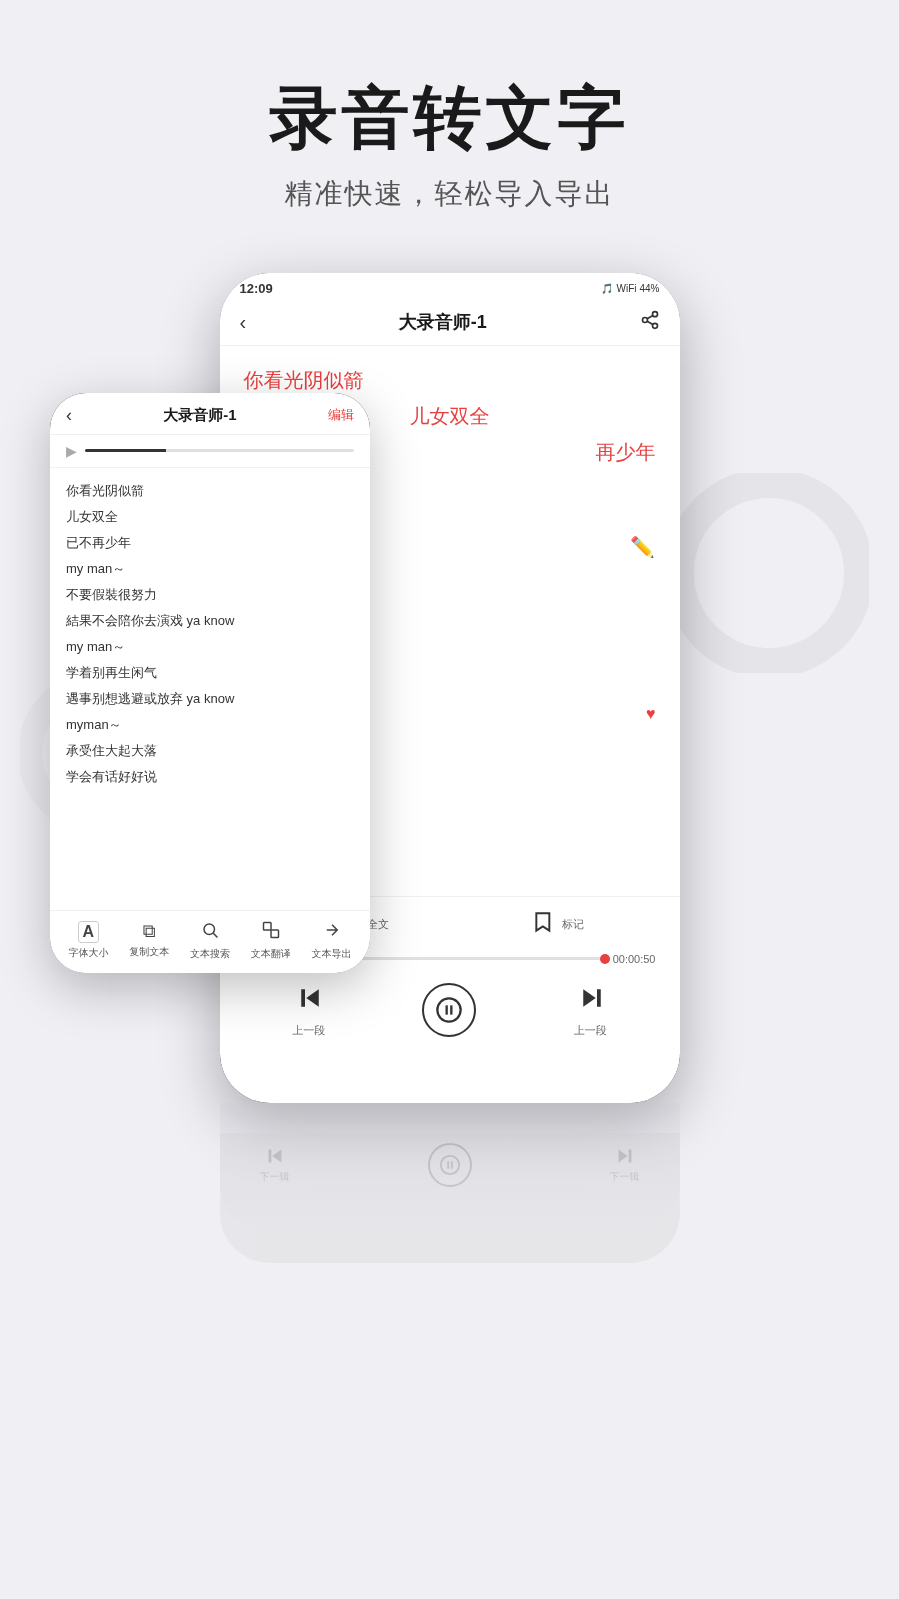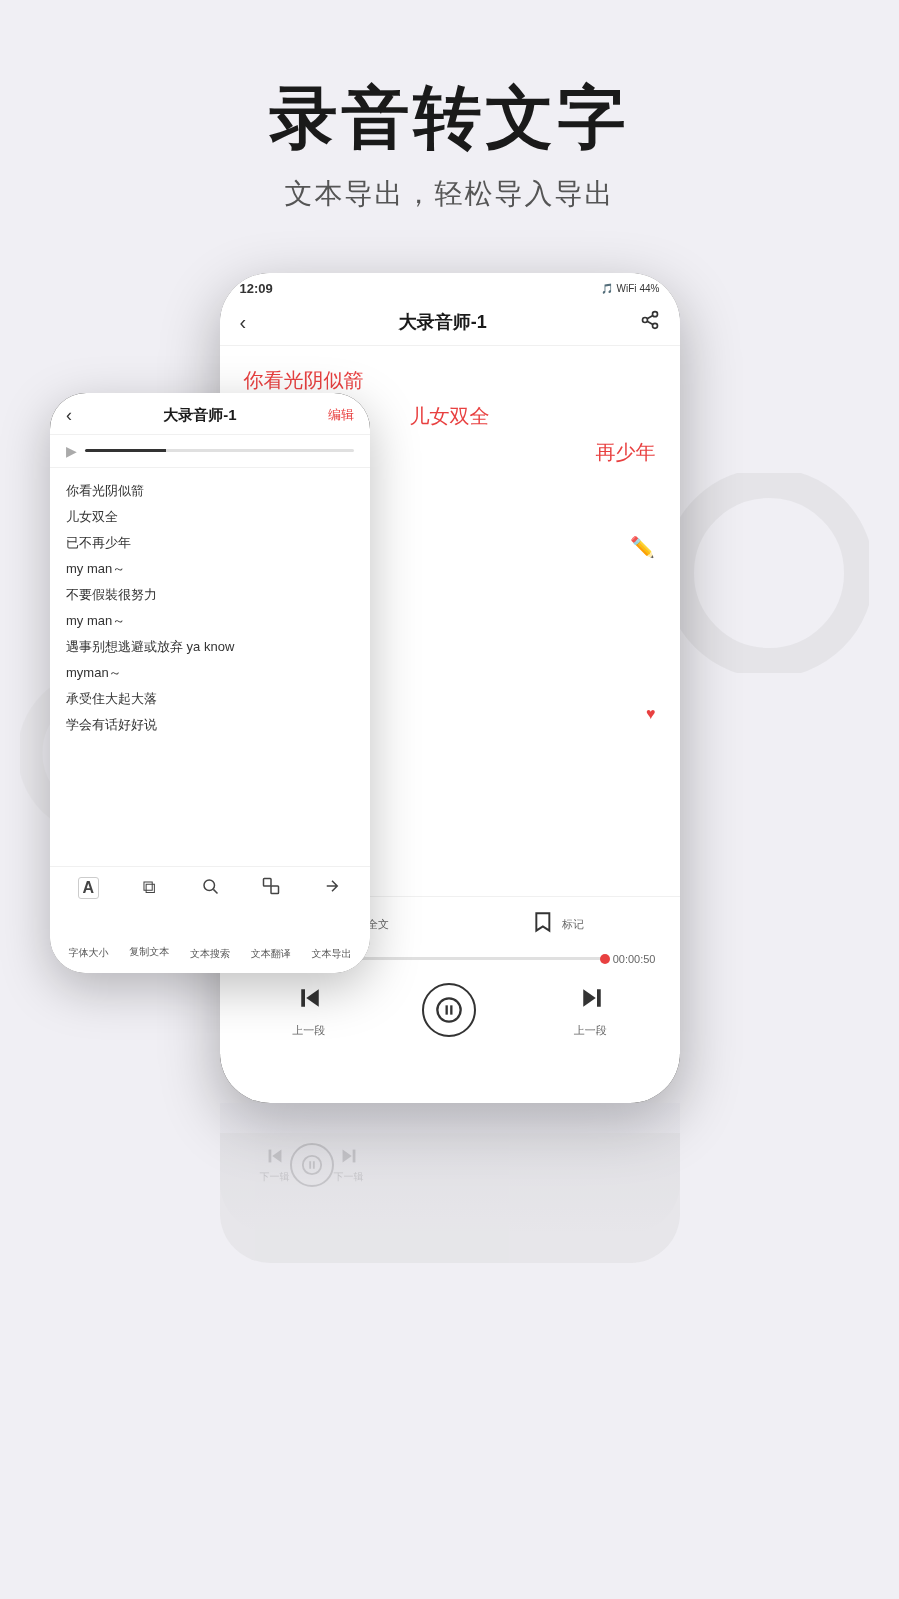--- a/index.html
+++ b/index.html
@@ -299,21 +299,20 @@
       align-items: center;
       gap: 3px;
     }
     .toolbar-icon {
       font-size: 18px;
       color: #444;
     }
     .toolbar-label {
       font-size: 10px;
       color: #555;
-      margin-top: 44px;
     }
 
     
     .phone-reflection {
       position: absolute;
       left: 50%;
       transform: translateX(-50%);
       width: 460px;
       height: 130px;
       background: linear-gradient(to bottom, rgba(200,200,210,0.5), rgba(240,239,244,0));
@@ -326,21 +325,21 @@
       padding: 6px 24px;
       background: #fff;
       min-height: 400px;
     }
   </style>
 </head>
 <body>
 
 <div class="header-section">
   <h1 class="main-title">录音转文字</h1>
-  <p class="sub-title">文本导出，轻松导入导出</p>
+  <p class="sub-title">精准快速，轻松导入导出</p>
 </div>
 
 <div class="phone-area">
 
   <svg style="position:absolute;top:200px;right:30px;opacity:0.15;" width="200" height="200">
     <ellipse cx="100" cy="100" rx="90" ry="90" fill="none" stroke="#aaa" stroke-width="30"></ellipse>
   </svg>
   <svg style="position:absolute;top:400px;left:20px;opacity:0.1;" width="160" height="160">
     <ellipse cx="80" cy="80" rx="70" ry="70" fill="none" stroke="#bbb" stroke-width="25"></ellipse>
   </svg>
@@ -481,21 +480,23 @@
         <span style="font-size:14px; color:#aaa;">▶</span>
         <div class="audio-wave-track" style="background: linear-gradient(to right, #333 30%, #e0e0e0 30%);"></div>
       </div>
 
       <div class="sec-lyrics">
         <span class="sec-lyrics-line">你看光阴似箭</span>
         <span class="sec-lyrics-line">儿女双全</span>
         <span class="sec-lyrics-line">已不再少年</span>
         <span class="sec-lyrics-line">my man～</span>
         <span class="sec-lyrics-line">不要假裝很努力</span>
+        <span class="sec-lyrics-line">結果不会陪你去演戏 ya know</span>
         <span class="sec-lyrics-line">my man～</span>
+        <span class="sec-lyrics-line">学着别再生闲气</span>
         <span class="sec-lyrics-line">遇事别想逃避或放弃 ya know</span>
         <span class="sec-lyrics-line">myman～</span>
         <span class="sec-lyrics-line">承受住大起大落</span>
         <span class="sec-lyrics-line">学会有话好好说</span>
       </div>
 
       <div class="sec-toolbar">
         <div class="toolbar-item">
           <span class="toolbar-icon" style="font-size:16px; font-weight:bold; border:1px solid #ccc; padding:1px 4px; border-radius:3px;">A</span>
           <span class="toolbar-label">字体大小</span>
@@ -534,21 +535,21 @@
 
     </div>
   </div>
 
   <div class="phone-reflection"></div>
 
 </div>
 
 <div style="display:flex; justify-content:center; margin-top:-40px; opacity:0.25;">
   <div style="width:460px; height:130px; background:#ccc; border-radius:0 0 50px 50px; overflow:hidden; position:relative;">
-    <div style="position:absolute; top:10px; left:0; right:0; display:flex; justify-content:flex-start; align-items:center; padding:0 40px;">
+    <div style="position:absolute; top:10px; left:0; right:0; display:flex; justify-content:space-between; align-items:center; padding:0 40px;">
       <div style="display:flex;flex-direction:column;align-items:center;gap:3px;">
         <svg width="22" height="22" viewBox="0 0 24 24" fill="#555">
           <polygon points="19,5 9,12 19,19"></polygon>
           <rect x="5" y="5" width="3" height="14"></rect>
         </svg>
         <span style="font-size:10px; color:#555;">下一辑</span>
       </div>
       <div style="width:44px;height:44px;border-radius:50%;border:2px solid #555;display:flex;align-items:center;justify-content:center;">
         <svg width="22" height="22" viewBox="0 0 24 24" fill="none" stroke="#555" stroke-width="2">
           <circle cx="12" cy="12" r="10"></circle>

